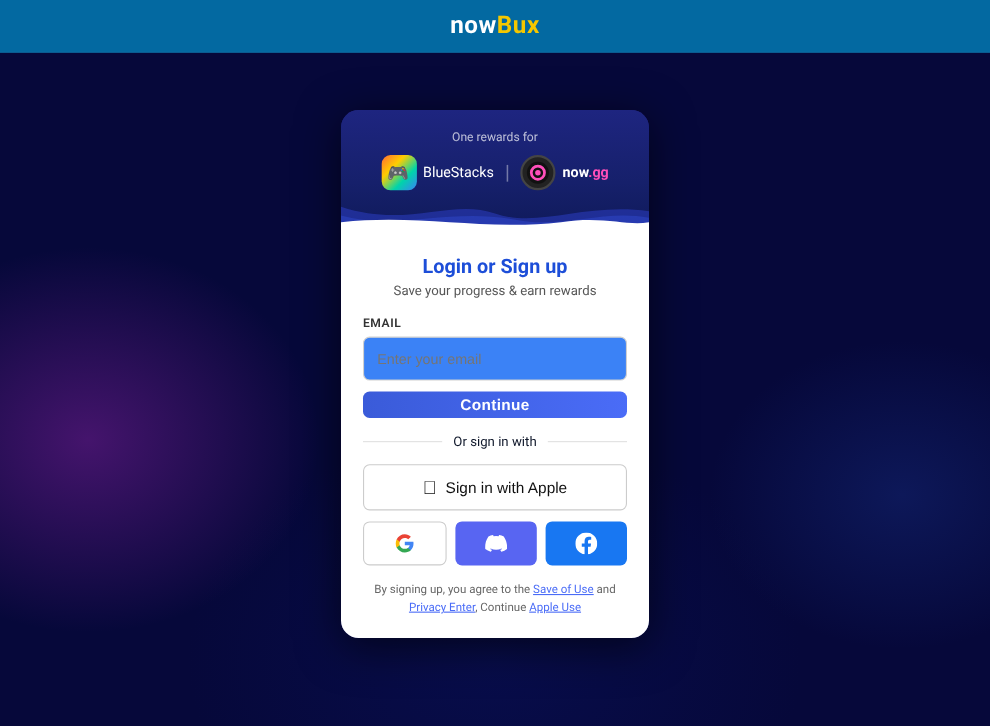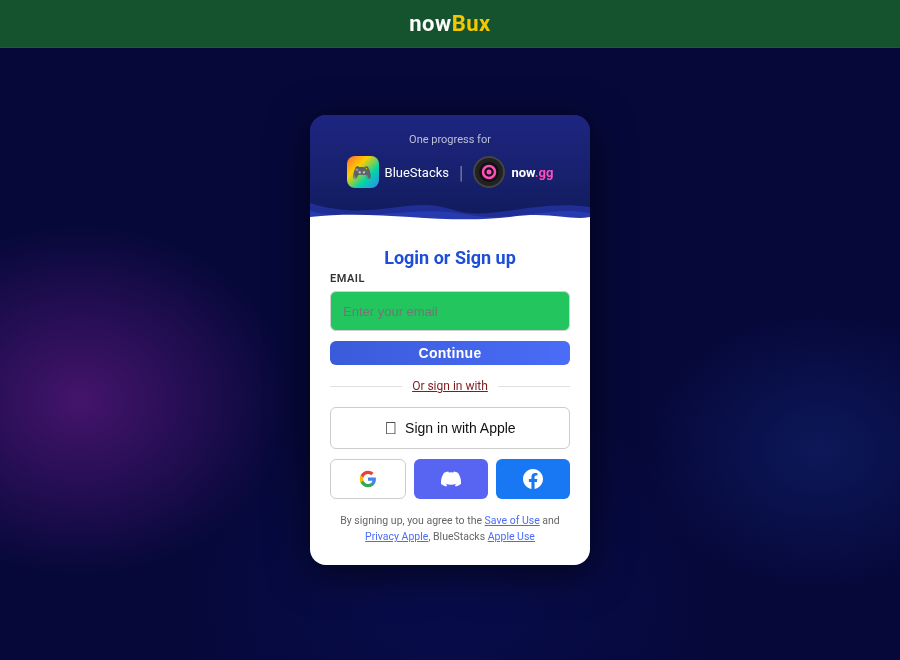--- a/index.html
+++ b/index.html
@@ -27,21 +27,21 @@
         radial-gradient(ellipse 250px 200px at 820px 450px, rgba(20, 40, 120, 0.5) 0%, transparent 70%),
         radial-gradient(ellipse 400px 300px at 450px 600px, rgba(10, 20, 100, 0.4) 0%, transparent 70%);
       pointer-events: none;
     }
 
     
     .top-bar {
       position: absolute;
       top: 0; left: 0; right: 0;
       height: 48px;
-      background: #14532d;
+      background: #0369a1;
       display: flex;
       align-items: center;
       justify-content: center;
       border-bottom: 1px solid rgba(255,255,255,0.05);
     }
 
     .logo {
       font-size: 22px;
       font-weight: 700;
       letter-spacing: 0.5px;
@@ -163,21 +163,21 @@
 
     .email-input {
       width: 100%;
       height: 40px;
       border: 1.5px solid #d0d0d0;
       border-radius: 6px;
       padding: 0 12px;
       font-size: 13px;
       color: #333;
       outline: none;
-      background: #22c55e;
+      background: #3b82f6;
       margin-bottom: 10px;
     }
 
     .continue-btn {
       width: 100%;
       height: 24px;
       background: linear-gradient(90deg, #3a5bd9, #4a6cf7);
       color: #ffffff;
       border: none;
       border-radius: 6px;
@@ -193,22 +193,21 @@
       gap: 10px;
       margin: 14px 0;
     }
     .divider-line {
       flex: 1;
       height: 1px;
       background: #e0e0e0;
     }
     .divider-text {
       font-size: 12px;
-      color: #7f1d1d;
-      text-decoration: underline;
+      color: #0f172a;
     }
 
     
     .apple-btn {
       width: 100%;
       height: 42px;
       background: #ffffff;
       border: 1.5px solid #ccc;
       border-radius: 6px;
       display: flex;
@@ -272,21 +271,21 @@
 
 <div class="top-bar">
   <div class="logo">
     <span class="logo-now">now</span><span class="logo-bux">Bux</span>
   </div>
 </div>
 
 <div class="card">
 
   <div class="card-header">
-    <div class="card-header-text">One progress for</div>
+    <div class="card-header-text">One rewards for</div>
     <div class="brands-row">
       <div class="brand-item">
         <div class="brand-logo-bs">🎮</div>
         <span class="brand-name-bs">BlueStacks</span>
       </div>
       <span class="brand-divider">|</span>
       <div class="brand-item">
         <div class="brand-logo-nowgg">
           <svg width="22" height="22" viewBox="0 0 22 22">
             <circle cx="11" cy="11" r="10" fill="#111"></circle>
@@ -302,20 +301,21 @@
 
     <svg width="280" height="30" viewBox="0 0 280 30" preserveAspectRatio="none" style="position:absolute;bottom:0;left:0;right:0">
       <path d="M0,8 C60,28 100,0 140,14 C180,28 220,4 280,12 L280,30 L0,30 Z" fill="#2a3abb" opacity="0.6"></path>
       <path d="M0,16 C50,30 100,8 160,20 C200,28 240,10 280,18 L280,30 L0,30 Z" fill="#3048cc" opacity="0.5"></path>
       <path d="M0,22 C70,14 130,30 200,22 C240,16 260,26 280,22 L280,30 L0,30 Z" fill="#ffffff"></path>
     </svg>
   </div>
 
   <div class="card-body">
     <div class="login-title">Login or Sign up</div>
+    <div class="login-subtitle">Save your progress &amp; earn rewards</div>
 
     <div class="field-label">EMAIL</div>
     <input class="email-input" type="email" placeholder="Enter your email" style="">
 
     <button class="continue-btn">
       <span>Continue</span>
     </button>
 
     <div class="divider-row">
       <div class="divider-line"></div>
@@ -347,16 +347,16 @@
       <button class="social-btn facebook-btn">
         <svg width="20" height="20" viewBox="0 0 24 24" fill="white">
           <path d="M24 12.073c0-6.627-5.373-12-12-12s-12 5.373-12 12c0 5.99 4.388 10.954 10.125 11.854v-8.385H7.078v-3.47h3.047V9.43c0-3.007 1.792-4.669 4.533-4.669 1.312 0 2.686.235 2.686.235v2.953H15.83c-1.491 0-1.956.925-1.956 1.874v2.25h3.328l-.532 3.47h-2.796v8.385C19.612 23.027 24 18.062 24 12.073z"></path>
         </svg>
       </button>
     </div>
 
     
     <div class="terms-text">
       <span>By signing up, you agree to the </span><span class="terms-link">Save of Use</span><span> and </span><br>
-      <span class="terms-link">Privacy Apple</span><span>, BlueStacks </span><span class="terms-link">Apple Use</span>
+      <span class="terms-link">Privacy Enter</span><span>, Continue </span><span class="terms-link">Apple Use</span>
     </div>
   </div>
 </div>
 
 </body></html>

